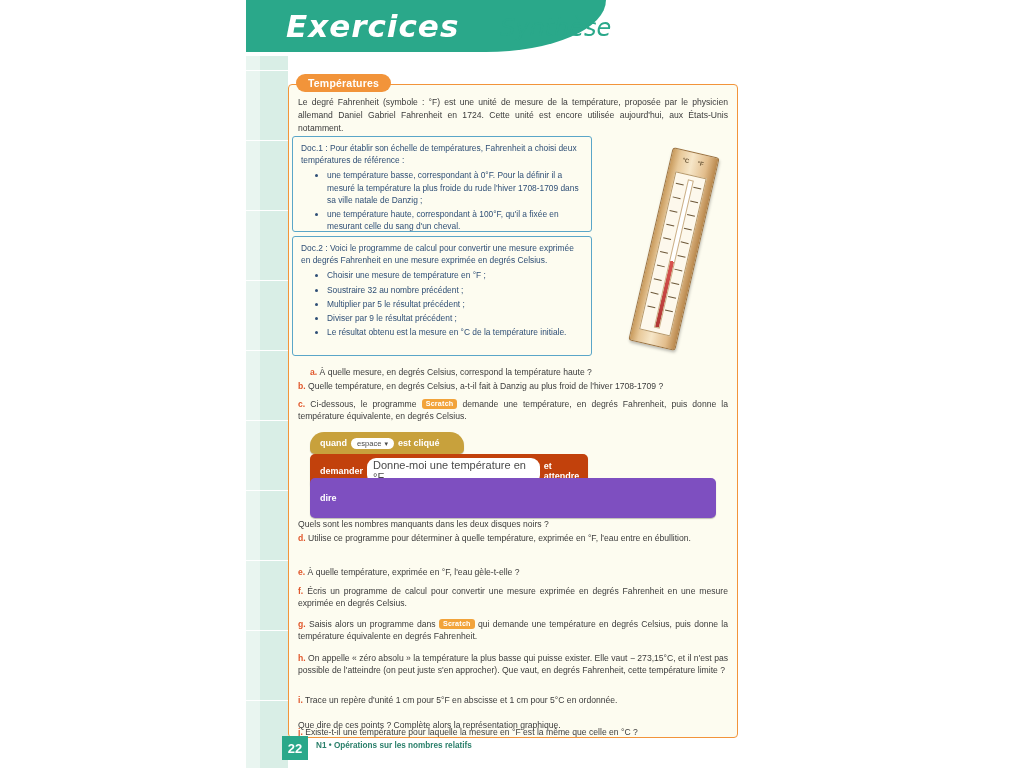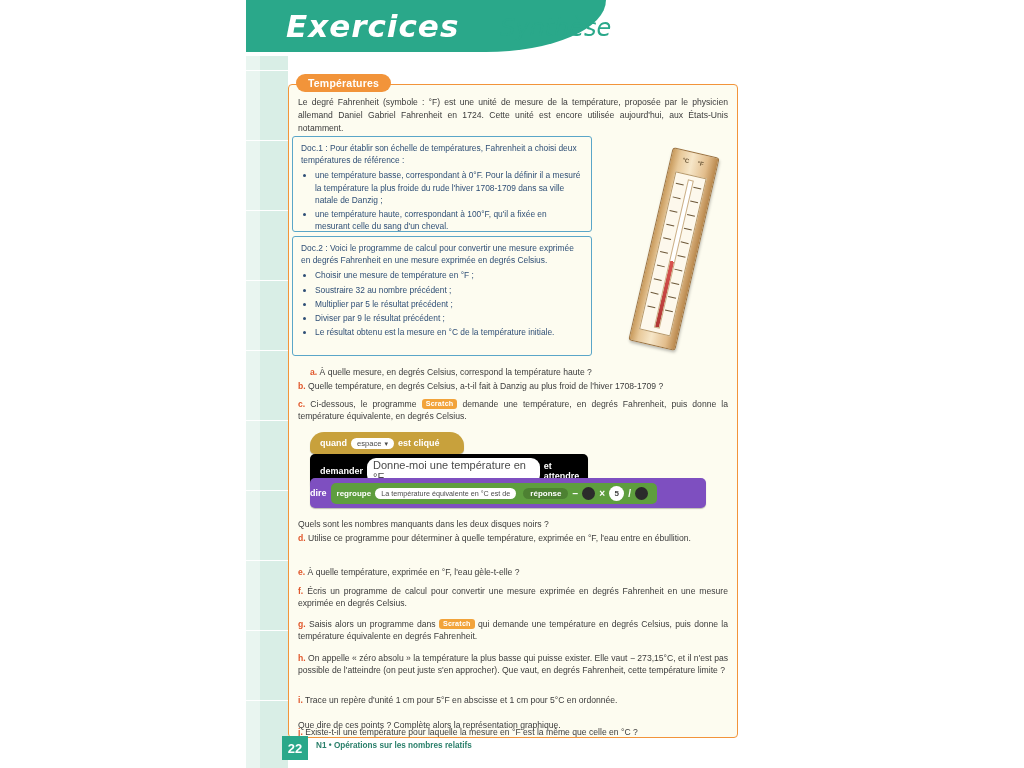--- a/index.html
+++ b/index.html
@@ -123,20 +123,21 @@
     line-height: 1.45;
     padding: 5px 8px 4px 8px;
     color: #2f4f76;
   }
   .doc-body ul {
     margin: 3px 0 0 0;
     padding-left: 14px;
   }
   .doc-body li {
     margin-bottom: 2px;
+    margin-left: 12px;
   }
   
   .thermo-wrap {
     position: absolute;
     left: 636px; top: 150px;
     width: 100px; height: 200px;
   }
   .thermo {
     position: absolute;
     left: 14px; top: 0;
@@ -212,27 +213,28 @@
     left: 310px; top: 432px;
     width: 144px; height: 22px;
     background: #c8a13c;
     border-top-left-radius: 14px;
     border-top-right-radius: 14px;
     padding-left: 10px;
   }
   .sb-ask {
     left: 310px; top: 454px;
     width: 268px; height: 34px;
-    background: #000000;
+    background: #c2410c;
     padding-left: 10px;
   }
   .sb-say {
     left: 310px; top: 478px;
-    width: 396px; height: 30px;
+    width: 396px; height: 40px;
     background: #7e4fc0;
+    padding-left: 10px;
   }
   .pill {
     background: #ffffff;
     color: #4a4a4a;
     font-weight: normal;
     border-radius: 9px;
     padding: 1px 6px;
     font-size: 7.6px;
     margin: 0 4px;
     display: inline-block;
@@ -416,31 +418,20 @@
   </div>
 
   <div class="sb sb-ask">
     <span>demander</span>
     <span class="pill" style="font-size:11px">Donne-moi une température en °F</span>
     <span>et attendre</span>
   </div>
 
   <div class="sb sb-say">
     <span>dire</span>
-    <span class="join-block">
-      <span>regroupe</span>
-      <span class="pill" style="font-size:7.2px">La température équivalente en °C est de</span>
-      <span class="pill-dark">réponse</span>
-      <span class="op-sym">−</span>
-      <span class="op-circle"></span>
-      <span class="op-sym">×</span>
-      <span class="op-white">5</span>
-      <span class="op-sym">/</span>
-      <span class="op-circle"></span>
-    </span>
   </div>
 
   <div class="q" style="left:298px; top:518px;">Quels sont les nombres manquants dans les deux disques noirs ?</div>
 
   <div class="q" style="left:298px; top:566px;">
     <b class="letter">e.</b>
     <span>À quelle température, exprimée en °F, l'eau gèle-t-elle ?</span>
   </div>
 
   <div class="q" style="left:298px; top:532px;">

